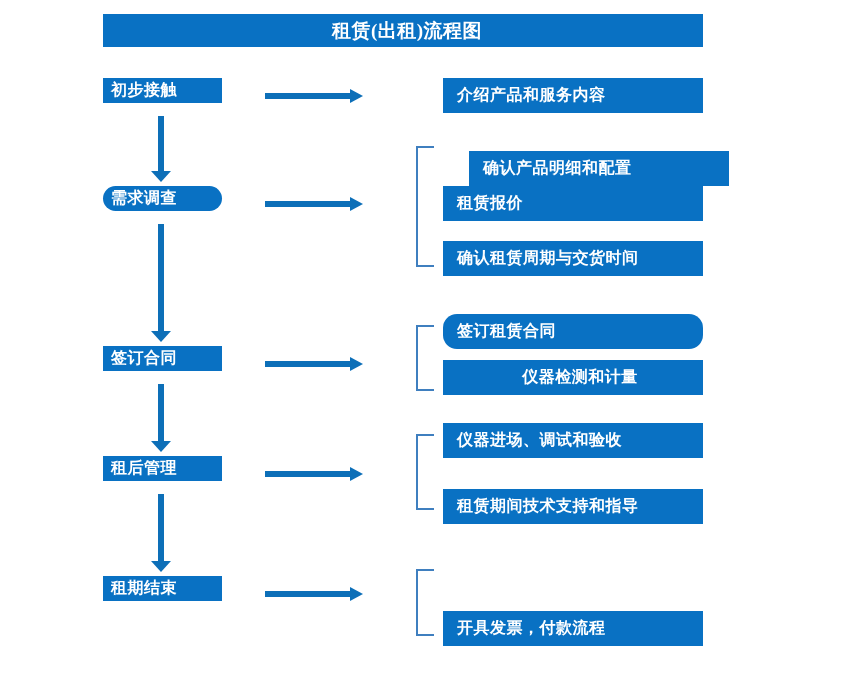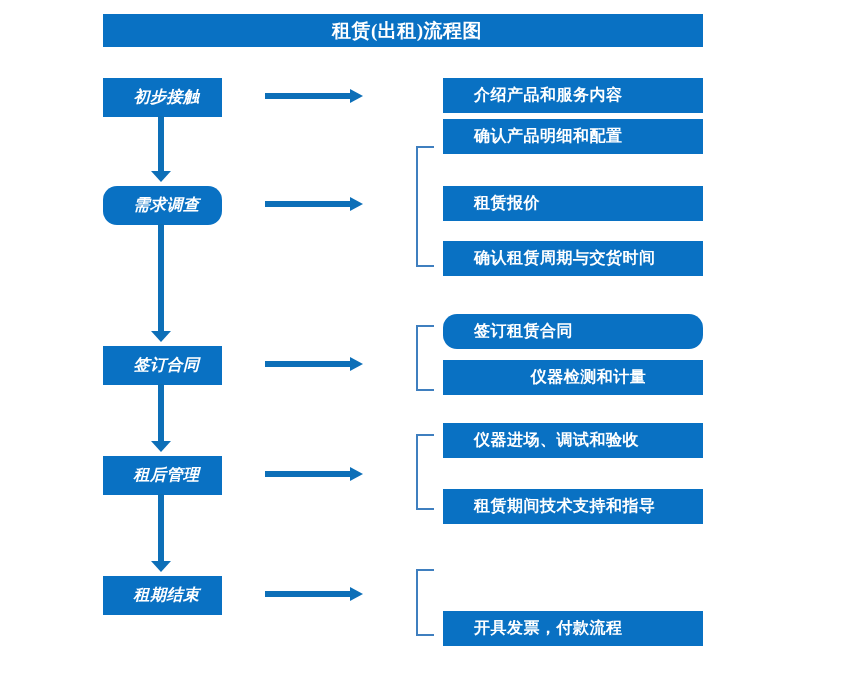--- a/index.html
+++ b/index.html
@@ -33,31 +33,29 @@
   .title-bar {
     left: 103px;
     top: 14px;
     width: 600px;
     height: 33px;
     justify-content: center;
     font-size: 19px;
   }
   .stage-box {
     width: 119px;
-    height: 39px;
-    justify-content: center;
+    height: 25px;
     font-size: 16px;
     left: 103px;
-    font-style: italic;
   }
   .detail-box {
     width: 260px;
     height: 35px;
     justify-content: flex-start;
-    padding-left: 31px;
+    padding-left: 14px;
     font-size: 16px;
     left: 443px;
   }
   
   .v-arrow {
     position: absolute;
     width: 26px;
   }
   .v-arrow .shaft {
     position: absolute;
@@ -141,21 +139,21 @@
     <span>需求调查</span>
   </div>
 
   <div class="h-arrow" style="left:265px; top:195px;">
     <div class="shaft"></div>
     <div class="head"></div>
   </div>
 
   <div class="bracket" style="top:146px; height:121px;"></div>
 
-  <div class="box detail-box" style="top:119px;">
+  <div class="box detail-box" style="top:151px;margin-left:26px;">
     <span>确认产品明细和配置</span>
   </div>
   <div class="box detail-box" style="top:186px;">
     <span>租赁报价</span>
   </div>
   <div class="box detail-box" style="top:241px;">
     <span>确认租赁周期与交货时间</span>
   </div>
 
   <div class="v-arrow" style="left:148px; top:224px; height:119px;">

